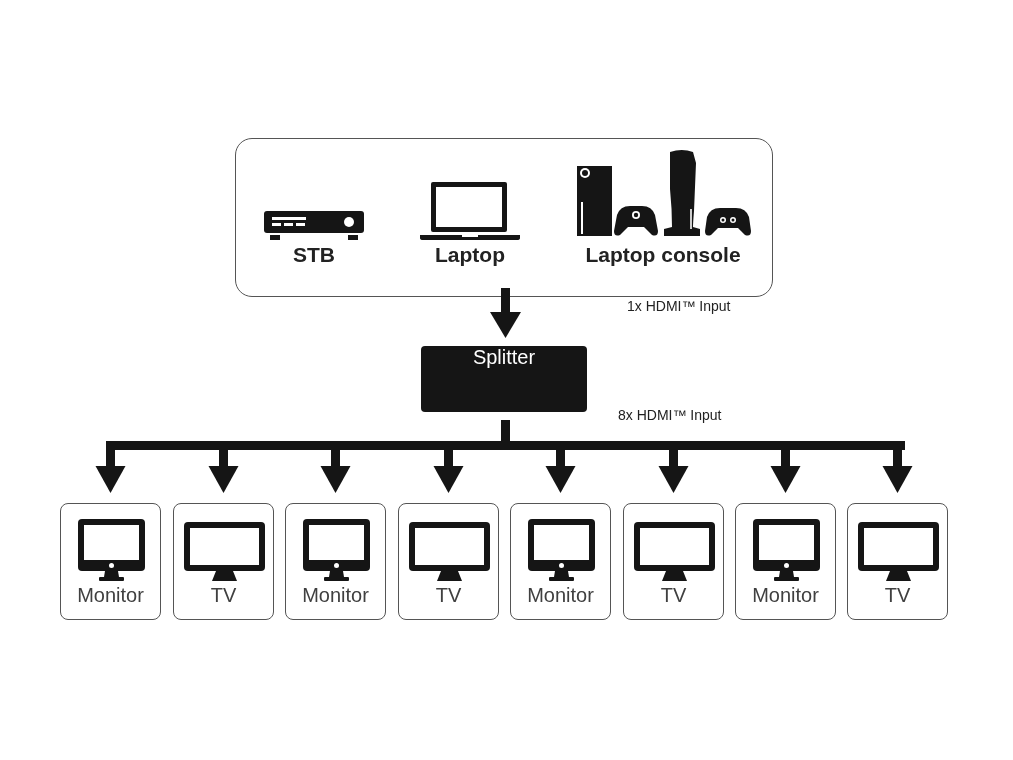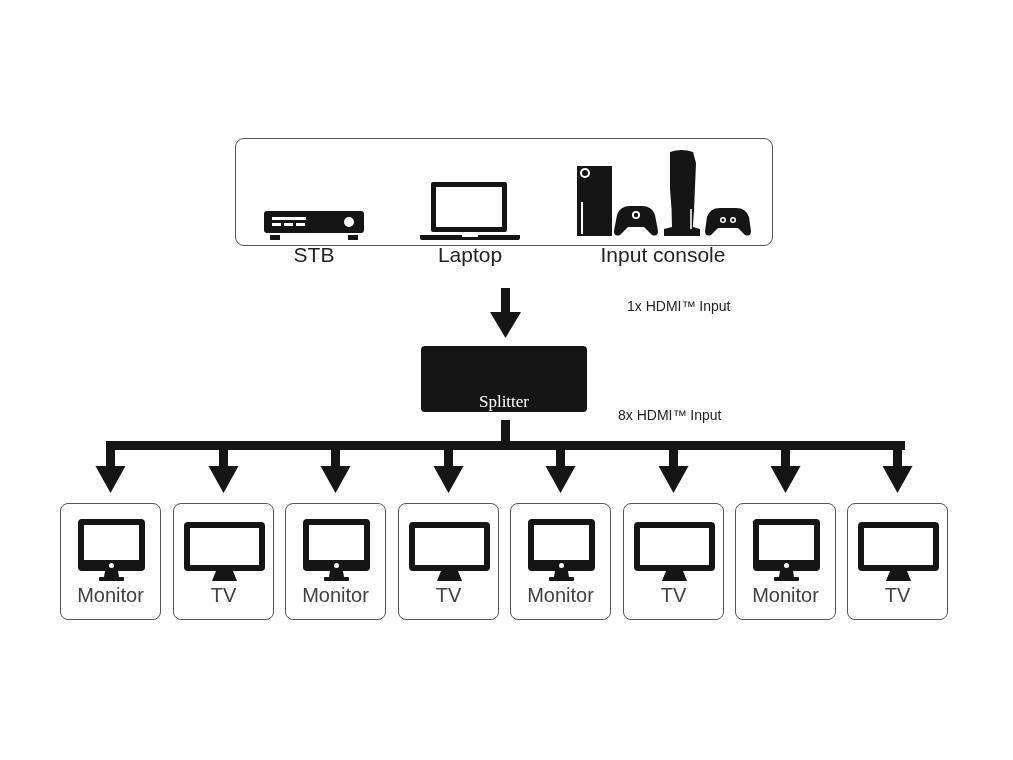--- a/index.html
+++ b/index.html
@@ -1,23 +1,23 @@
 <!DOCTYPE html>
 <html><head>
 <meta charset="utf-8">
 <style>
   html, body { margin:0; padding:0; background:#ffffff; }
   body { width:1013px; height:760px; position:relative; overflow:hidden;
          font-family:"Liberation Sans", sans-serif; color:#1a1a1a; }
   .abs { position:absolute; }
-  .source-box { left:235px; top:138px; width:538px; height:108px;
-      border:1.5px solid #555; border-radius:9px; box-sizing:border-box; }
+  .source-box { left:235px; top:138px; width:538px; height:159px;
+      border:1.5px solid #555; border-radius:17px; box-sizing:border-box;font-weight:bold; }
   .lbl { font-size:21px; color:#222; position:absolute; text-align:center; white-space:nowrap; }
   .splitter { left:421px; top:346px; width:166px; height:66px; background:#151515;
-      border-radius:4px; color:#fff; font-size:17px; display:flex; align-items:flex-end; justify-content:center;font-family:Liberation Serif, serif; }
+      border-radius:4px; color:#fff; font-size:20px; display:flex; align-items:flex-start; justify-content:center; }
   .note { font-size:14px; color:#222; position:absolute; white-space:nowrap; }
   .out-box { position:absolute; top:503px; width:101px; height:117px; border:1.5px solid #555;
       border-radius:8px; box-sizing:border-box; }
   .out-box .dev-label { position:absolute; left:0; right:0; top:80px; text-align:center; font-size:20px; color:#404040; }
   .out-box svg { position:absolute; left:0; top:0; }
   svg.lines { position:absolute; left:0; top:0; }
 </style>
 </head>
 <body>
 
@@ -56,21 +56,21 @@
 
     <path d="M98 3 Q110 -1 121 3 L124 14 L122 62 Q121 74 121 78 L128 80 L128 87 L92 87 L92 80 L100 78 Q100 60 98 40 Z" fill="#151515"></path>
     <rect x="118" y="60" width="2" height="20" fill="#ccc"></rect>
 
     <path d="M135 68 Q138 59 148 59 L164 59 Q174 59 177 68 L179 82 Q179 88 173 86 L166 79 L146 79 L139 86 Q133 88 133 82 Z" fill="#151515"></path>
     <circle cx="151" cy="71" r="3" fill="#fff"></circle>
     <circle cx="161" cy="71" r="3" fill="#fff"></circle>
     <circle cx="151" cy="71" r="1.5" fill="#151515"></circle>
     <circle cx="161" cy="71" r="1.5" fill="#151515"></circle>
   </svg>
-  <div class="lbl" style="left:336px;top:104px;width:182px">Input console</div>
+  <div class="lbl" style="left:336px;top:104px;width:182px">Laptop console</div>
 </div>
 
 <svg class="lines" width="1013" height="760">
   <g fill="#151515">
 
     <rect x="501" y="288" width="9" height="26"></rect>
     <polygon points="490,312 521,312 505.5,338"></polygon>
 
     <rect x="501" y="420" width="9" height="24"></rect>
 

